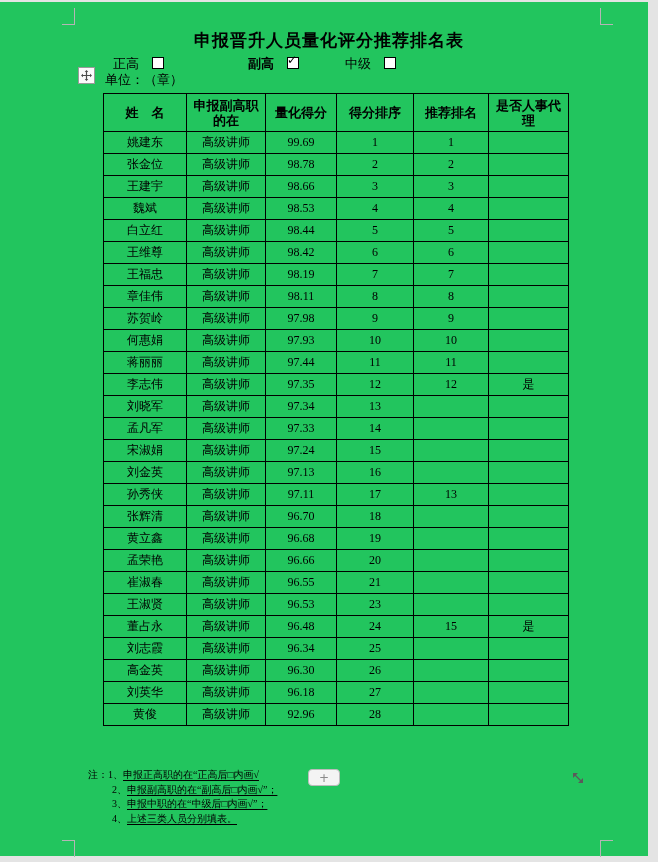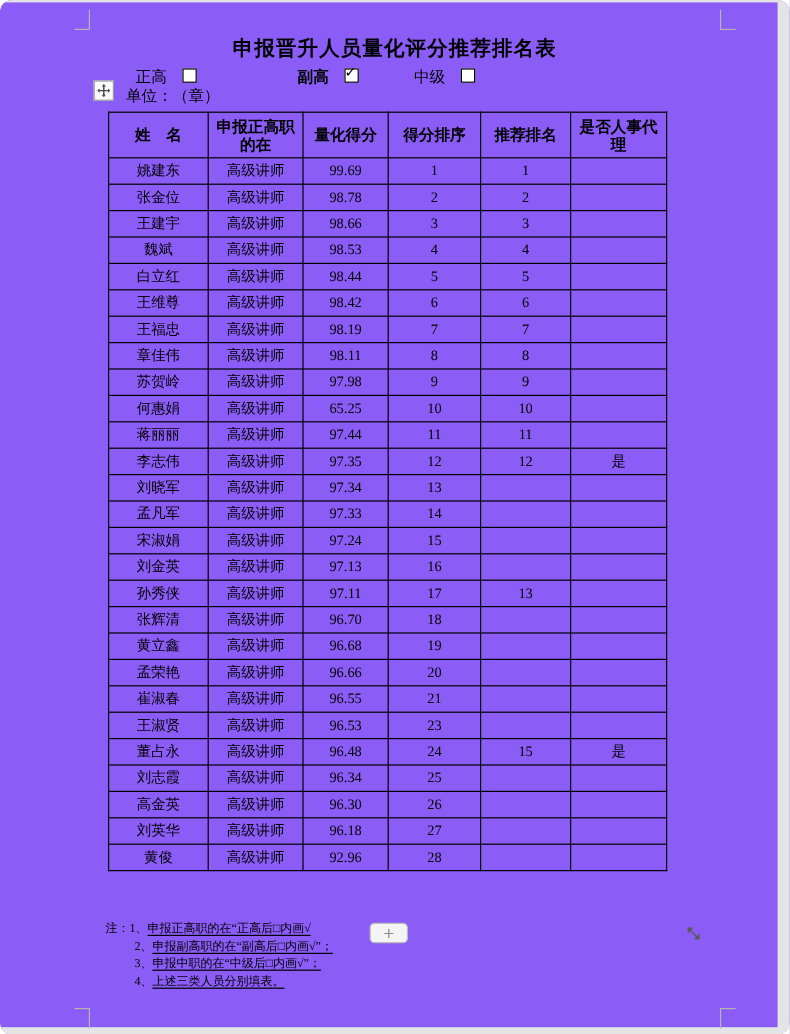--- a/index.html
+++ b/index.html
@@ -1,17 +1,17 @@
 <!DOCTYPE html>
 <html><head>
 <meta charset="utf-8">
 <style>
   html,body{margin:0;padding:0;background:#fff;}
-  #stage{position:relative;width:658px;height:862px;background:#8b5cf6;overflow:hidden;
-         font-family:"Liberation Serif","DejaVu Serif",serif;color:#000;border-radius:10px;}
+  #stage{position:relative;width:658px;height:862px;background:#22c55e;overflow:hidden;
+         font-family:"Liberation Serif","DejaVu Serif",serif;color:#000;}
   
   .edge{position:absolute;background:#e4e4e4;}
   .edge.top{left:0;top:0;width:658px;height:2px;}
   .edge.right{left:648px;top:0;width:10px;height:862px;}
   .edge.bottom{left:0;top:856px;width:658px;height:6px;}
   
   .mark{position:absolute;width:12px;height:16px;}
   .mark.tl{left:62px;top:8px;border-right:1px solid #b5b5b5;border-bottom:1px solid #b5b5b5;}
   .mark.tr{left:600px;top:8px;border-left:1px solid #b5b5b5;border-bottom:1px solid #b5b5b5;}
   .mark.bl{left:62px;top:840px;border-right:1px solid #b5b5b5;border-top:1px solid #b5b5b5;}
@@ -29,21 +29,21 @@
   .cbox{display:inline-block;width:10px;height:10px;border:1px solid #000;
         margin-left:13px;position:relative;top:1px;background:#fff;}
   .cbox .ck{position:absolute;left:-1px;top:-4px;font-family:"DejaVu Sans",sans-serif;
             font-size:12px;line-height:12px;}
   .unit-line{position:absolute;left:105px;top:71px;font-size:13px;}
   
   .move-handle{position:absolute;left:78px;top:67px;width:15px;height:15px;
                border:1px solid #9a9a9a;background:#fafafa;display:flex;
                align-items:center;justify-content:center;}
   
-  table.rank{position:absolute;left:90px;top:93px;width:465px;border-collapse:collapse;
+  table.rank{position:absolute;left:103px;top:93px;width:465px;border-collapse:collapse;
              table-layout:fixed;}
   table.rank th,table.rank td{border:1px solid #000;text-align:center;vertical-align:middle;
              padding:0 2px;overflow:hidden;}
   table.rank th{height:37px;font-size:13px;font-weight:bold;line-height:15px;}
   table.rank td{height:21px;font-size:12px;line-height:13px;}
   
   .notes{position:absolute;left:88px;top:768px;width:480px;font-size:10px;line-height:14.5px;}
   .note-line{white-space:nowrap;}
   .note-line.cont{padding-left:24px;}
   .note-text{text-decoration:underline;text-underline-offset:2px;}
@@ -93,21 +93,21 @@
       <col style="width:83px">
         <col style="width:79px">
         <col style="width:71px">
       <col style="width:77px">
         <col style="width:75px">
         <col style="width:80px">
     </colgroup>
     <thead>
       <tr>
           <th>姓　名</th>
-          <th>申报正高职的在</th>
+          <th>申报副高职的在</th>
           <th>量化得分</th>
           <th>得分排序</th>
           <th>推荐排名</th>
           <th>是否人事代理</th>
         </tr>
     </thead>
     <tbody>
         <tr>
           <td>姚建东</td>
           <td>高级讲师</td>
@@ -176,21 +176,21 @@
           <td>苏贺岭</td>
           <td>高级讲师</td>
           <td>97.98</td>
           <td>9</td>
           <td>9</td>
           <td></td>
         </tr>
         <tr>
           <td>何惠娟</td>
           <td>高级讲师</td>
-          <td>65.25</td>
+          <td>97.93</td>
           <td>10</td>
           <td>10</td>
           <td></td>
         </tr>
         <tr>
           <td>蒋丽丽</td>
           <td>高级讲师</td>
           <td>97.44</td>
           <td>11</td>
           <td>11</td>

